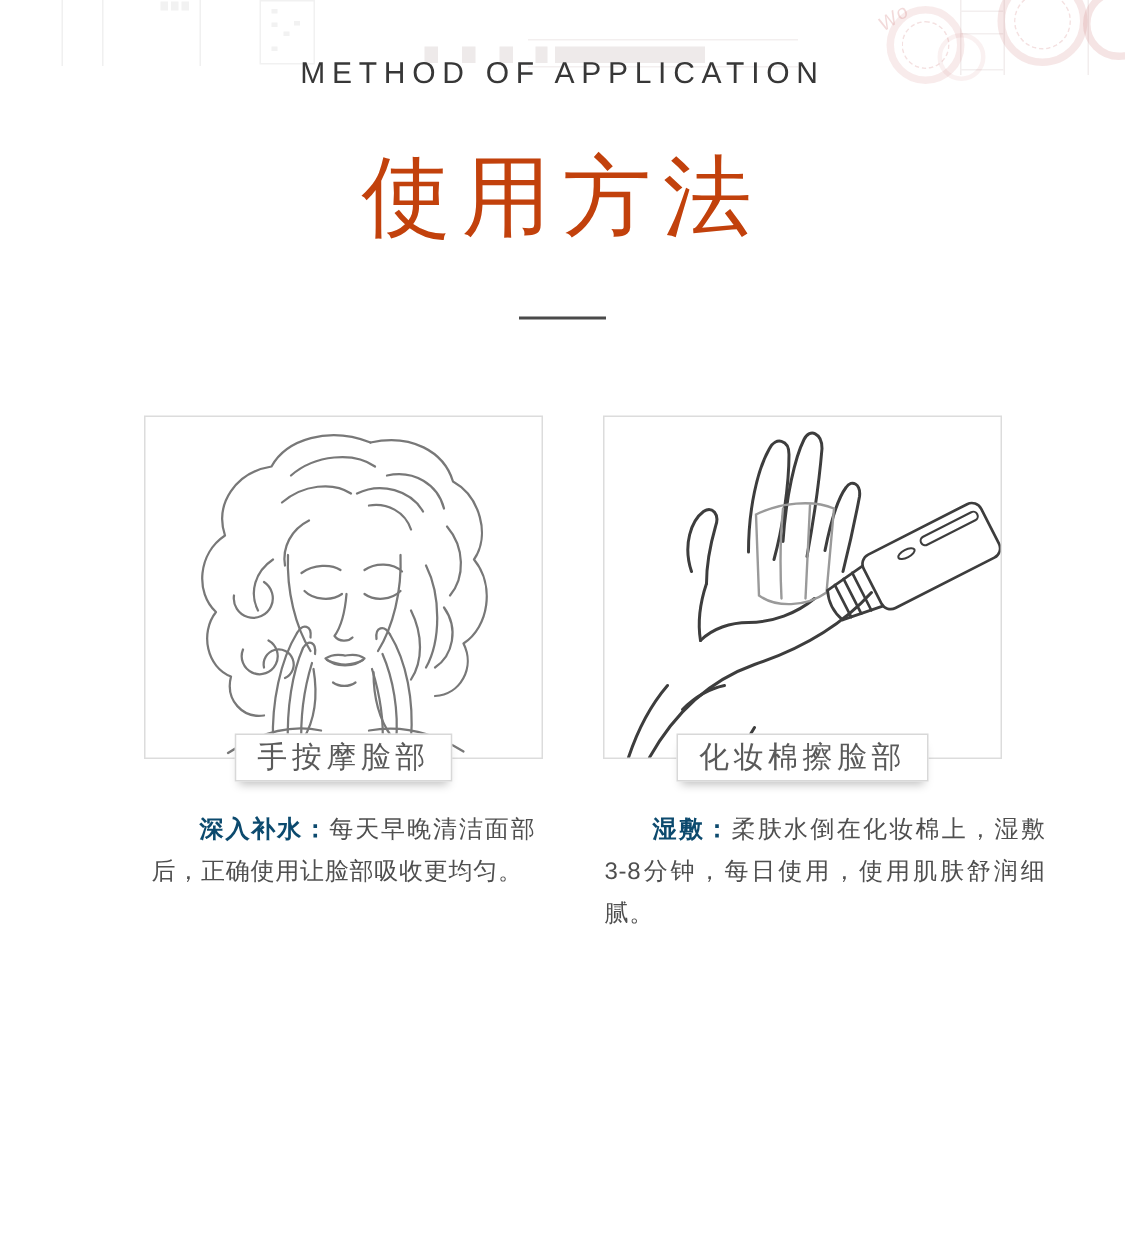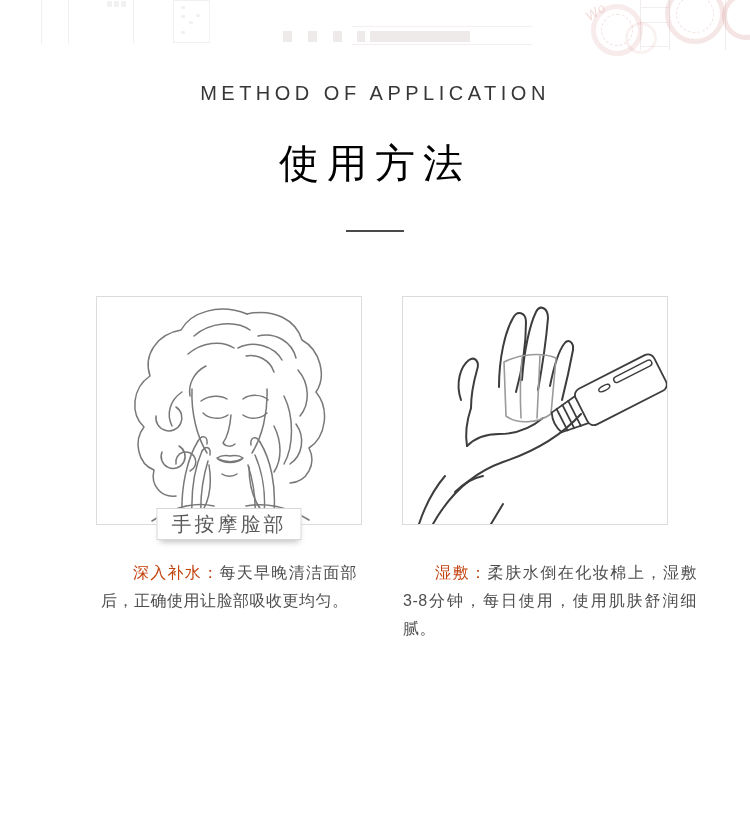--- a/index.html
+++ b/index.html
@@ -13,38 +13,38 @@
   .ft-hline { position:absolute; height:1px; background:#f3efef; }
   .ft-doc { position:absolute; border:1px solid #f1f1f1; background:#fff; }
   .ft-bar { position:absolute; background:#ececec; opacity:.7; }
   .ft-blob { position:absolute; background:#eeeaea; filter:blur(.4px); }
   .stamp { position:absolute; border-radius:50%; }
   .stamp-outer { border:5px solid rgba(205,120,120,.15); }
   .stamp-inner { border:1px dashed rgba(205,120,120,.22); }
   .watermark { position:absolute; font-style:italic; font-size:13px; color:rgba(215,140,140,.32); transform:rotate(-33deg); letter-spacing:1px; }
 
   
-  .head-wrap { position:relative; padding-top:82px; text-align:center; }
+  .head-wrap { position:relative; padding-top:38px; text-align:center; }
   .title-en { font-size:20px; font-weight:400; color:#373737; letter-spacing:4.5px; }
-  .title-zh { margin-top:31px; font-size:40px; font-weight:400; color:#000000; letter-spacing:8px; }
+  .title-zh { margin-top:31px; font-size:59px; font-weight:400; color:#c2410c; letter-spacing:8px; }
   .divider { width:58px; height:0; border-top:2px solid #4a4a4a; margin:39px auto 0; }
   .subtitle { margin-top:29px; font-size:27px; font-weight:700; color:#141414; letter-spacing:3px; }
 
   
   .steps { width:572px; margin:64px auto 0; display:flex; gap:40px; transform:translateX(7px); }
   .step { position:relative; width:266px; }
   .figure { position:relative; width:266px; height:229px; border:1px solid #dcdcdc; background:#fff; }
   .figure svg { display:block; width:100%; height:100%; }
   .caption { position:absolute; left:50%; bottom:-16px; transform:translateX(-50%);
              background:#fff; border:1px solid #d8d8d8; padding:0 14px; height:32px;
              line-height:30px; font-size:20px; color:#5a5a5a; letter-spacing:3px; white-space:nowrap;
              box-shadow:0 5px 6px -3px rgba(0,0,0,.25); }
   .desc { margin:34px auto 0; width:256px; font-size:16px; line-height:28px; color:#4f4f4f;
           text-align:justify; text-indent:2em; letter-spacing:.5px; }
-  .desc .b { color:#c2410c; font-weight:400; }
+  .desc .b { color:#0c4a6e; font-weight:700; }
   .desc--wide { width:294px; margin-left:1px; }
 
   .lineart { stroke:#787878; fill:none; stroke-width:1.5; stroke-linecap:round; stroke-linejoin:round; }
   .lineart-dark { stroke:#3d3d3d; fill:none; stroke-width:2; stroke-linecap:round; stroke-linejoin:round; }
   .lineart-pad { stroke:#9a9a9a; fill:none; stroke-width:1.6; stroke-linecap:round; }
   .lineart-tube { stroke:#3d3d3d; fill:none; stroke-width:1.8; stroke-linecap:round; stroke-linejoin:round; }
 </style>
 </head>
 <body>
 
@@ -177,18 +177,19 @@
             <path d="M-34,-11 L-6,-15"></path>
             <path d="M-34,11 L-6,15"></path>
             <path d="M-34,-11 C-37,-4 -37,4 -34,11"></path>
             <path d="M-28,-12 L-28,12"></path>
             <path d="M-21,-13 L-21,13"></path>
             <path d="M-14,-14 L-14,14"></path>
             <rect x="36" y="-14" width="42" height="6" rx="3" stroke-width="1.4"></rect>
             <ellipse cx="24" cy="-9" rx="6" ry="2.6" stroke-width="1.4"></ellipse>
           </g>
         </svg>
+        <div class="caption">化妆棉擦脸部</div>
       </div>
       <p class="desc desc--wide"><span class="b">湿敷：</span><span>柔肤水倒在化妆棉上，湿敷3-8分钟，每日使用，使用肌肤舒润细腻。</span></p>
     </div>
 
   </div>
 </div>
 
 </body></html>

